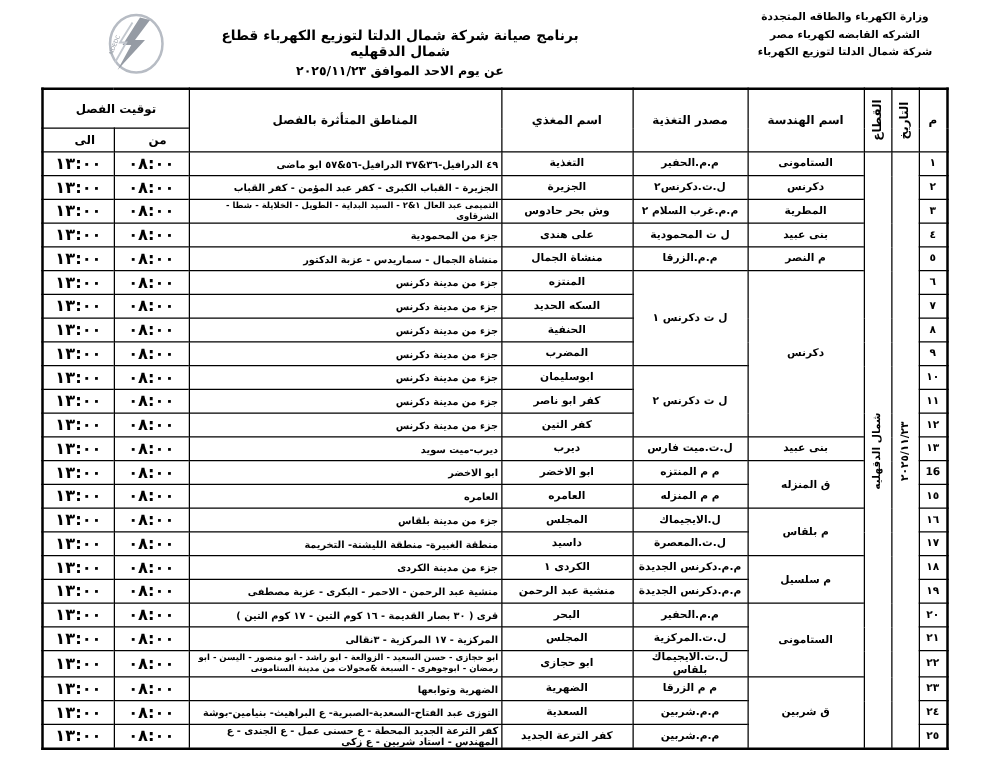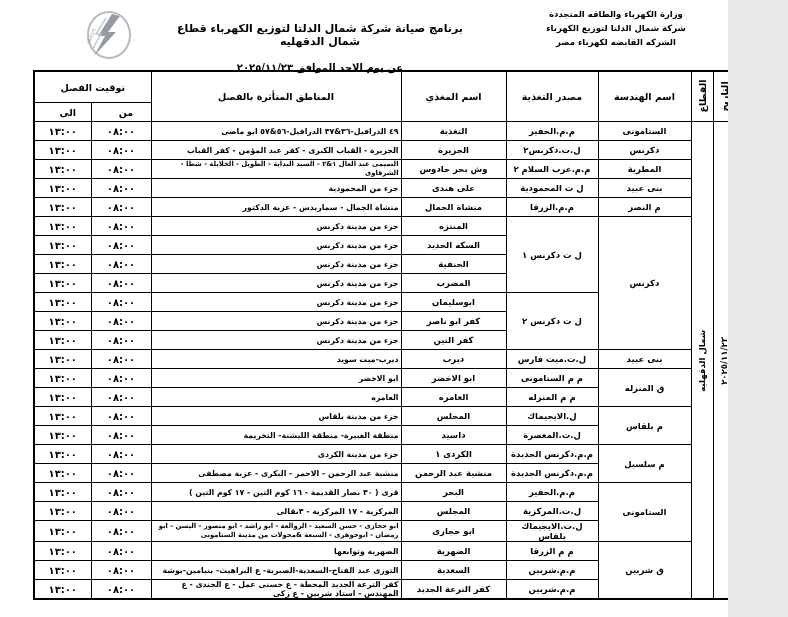--- a/index.html
+++ b/index.html
@@ -1,50 +1,50 @@
 <!DOCTYPE html>
 <html lang="ar"><head>
 <meta charset="utf-8">
 <style>
   html,body{margin:0;padding:0;background:#e8e8e8;}
-  .page{position:relative;width:728px;height:617px;background:#ffffff;overflow:hidden;
+  .page{position:relative;width:788px;height:617px;background:#ffffff;overflow:hidden;
         font-family:"DejaVu Sans",sans-serif;color:#000;}
   
   .letterhead{position:absolute;top:7px;right:12px;width:200px;text-align:center;
               direction:rtl;font-size:8.5px;font-weight:bold;line-height:1.65;}
   .doc-title{position:absolute;top:22px;left:160px;width:320px;text-align:center;
              direction:rtl;font-weight:bold;}
   .doc-title .t1{font-size:11px;}
-  .doc-title .t2{font-size:10px;margin-top:14px;}
+  .doc-title .t2{font-size:10px;margin-top:4px;}
   .logo{position:absolute;top:8px;left:76px;width:62px;height:56px;}
   
   table.sched{position:absolute;top:70px;left:33px;width:724px;table-layout:fixed;
               border-collapse:collapse;direction:rtl;border:2px solid #000;}
   .sched th,.sched td{border:1px solid #000;font-weight:bold;text-align:center;
               vertical-align:middle;padding:0 2px;overflow:hidden;}
   .sched thead tr.h1 th{height:30px;font-size:9.5px;}
   .sched thead tr.h2 th{height:18px;font-size:9.5px;padding-left:12px;}
   .sched tbody tr{height:19px;}
   .sched td{font-size:8.5px;}
   td.areas{font-size:7.8px;text-align:right;}
   td.areas.sm{font-size:6.8px;line-height:1.35;margin-left:15px;}
   .vert{writing-mode:vertical-rl;transform:rotate(180deg);text-align:center;}
   th.vert{font-size:8.5px;}
   td.vert{font-size:8.5px;letter-spacing:1px;}
-  td.time{font-size:10px;}
+  td.time{font-size:13px;}
 </style>
 </head>
 <body>
 
 <div class="page">
 
   <div class="letterhead">
     <div>وزارة الكهرباء والطاقه المتجددة</div>
+    <div>الشركه القابضه لكهرباء مصر</div>
     <div>شركة شمال الدلتا لتوزيع الكهرباء</div>
-    <div>الشركه القابضه لكهرباء مصر</div>
   </div>
 
   <div class="doc-title">
     <div class="t1">برنامج صيانة شركة شمال الدلتا لتوزيع الكهرباء قطاع  شمال الدقهليه</div>
     <div class="t2">عن يوم الاحد الموافق ٢٠٢٥/١١/٢٣</div>
   </div>
 
   <div class="logo">
     <svg width="62" height="56" viewBox="0 0 62 56">
       <ellipse cx="33" cy="27" rx="21" ry="23" fill="none" stroke="#b7bcc4" stroke-width="2"></ellipse>
@@ -187,21 +187,21 @@
         <td>بنى عبيد</td>
         <td>ل.ت.ميت فارس</td>
         <td>ديرب</td>
         <td class="areas">ديرب-ميت سويد</td>
         <td class="time">٠٨:٠٠</td>
         <td class="time">١٣:٠٠</td>
       </tr>
       <tr>
         <td>16</td>
         <td rowspan="2">ق المنزله</td>
-        <td>م م الستامونى</td>
+        <td>م م المنتزه</td>
         <td>ابو الاخضر</td>
         <td class="areas">ابو الاخضر</td>
         <td class="time">٠٨:٠٠</td>
         <td class="time">١٣:٠٠</td>
       </tr>
       <tr>
         <td>١٥</td>
         <td>م م المنزله</td>
         <td>العامره</td>
         <td class="areas">العامره</td>

